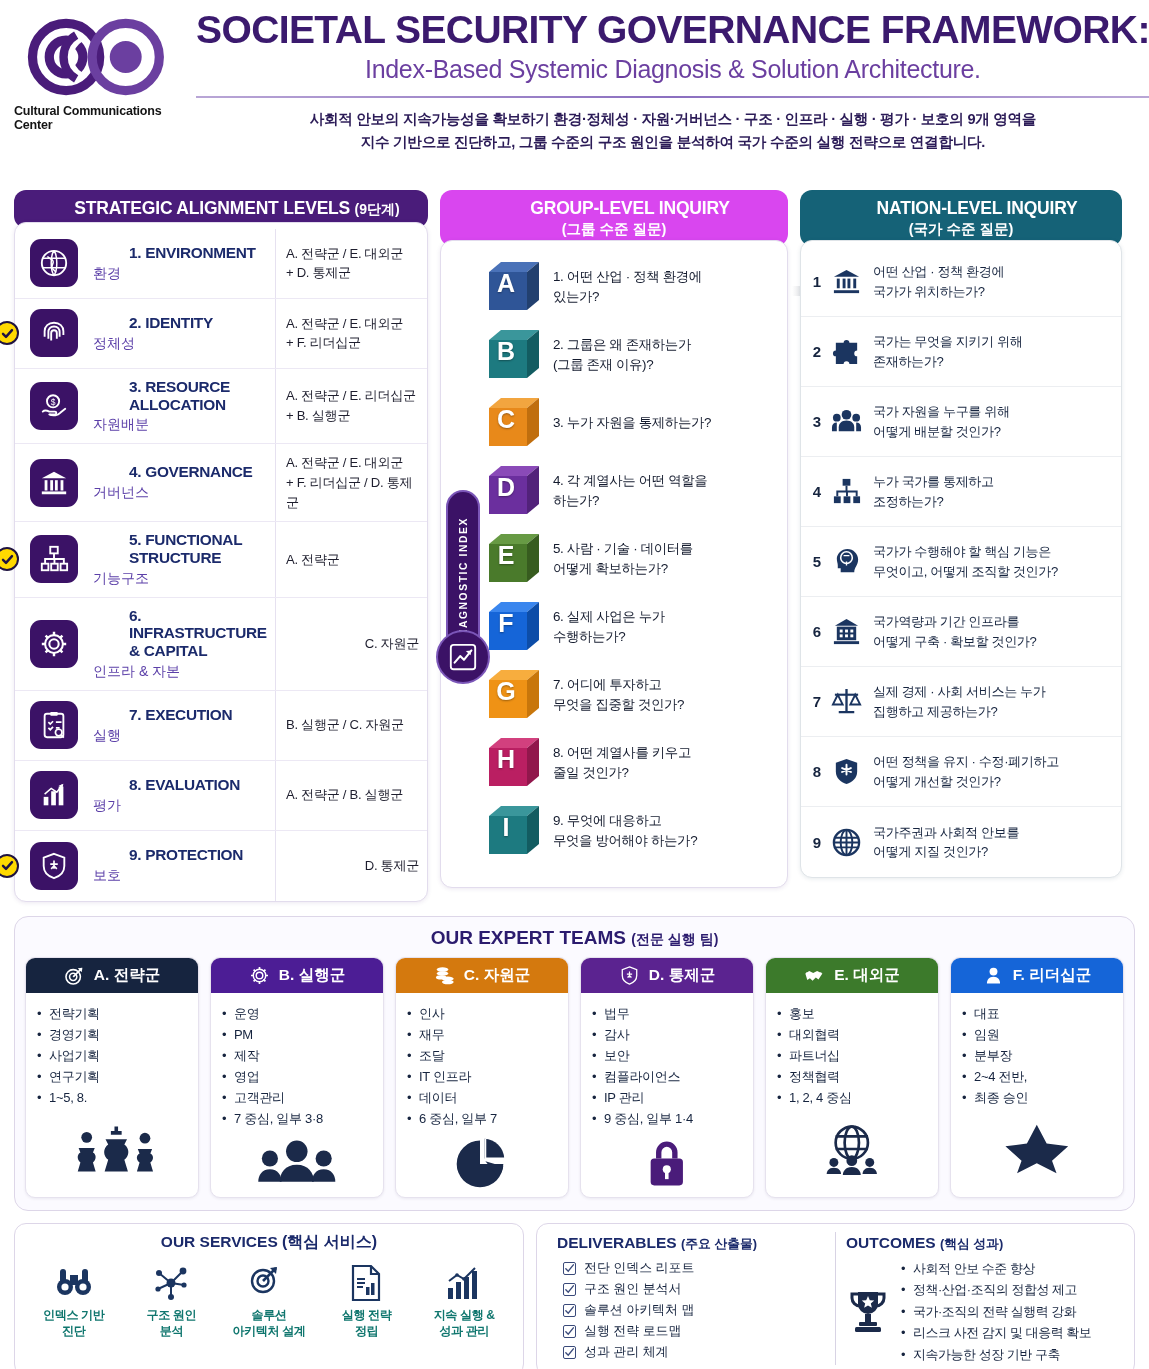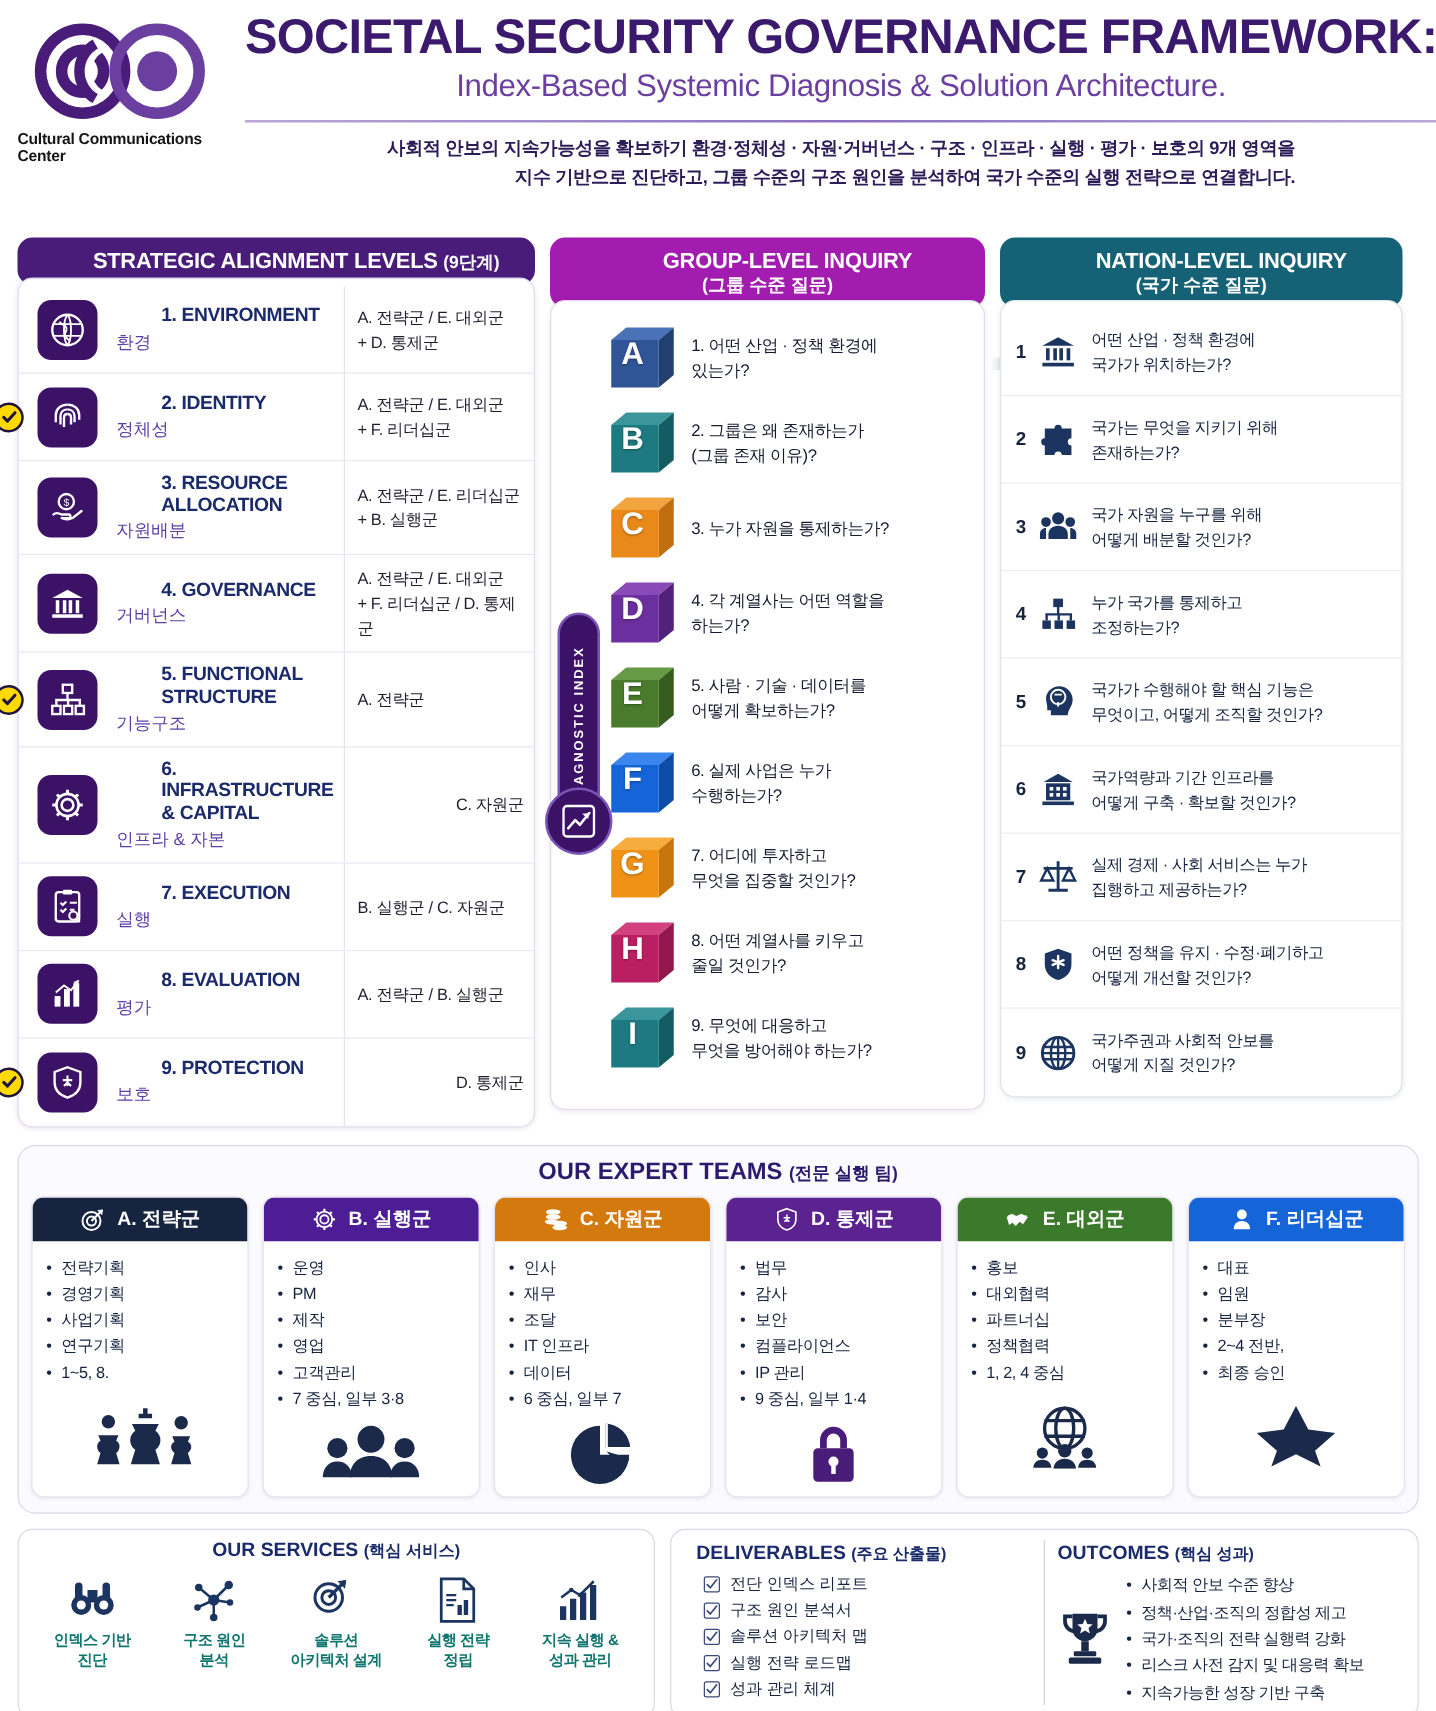--- a/index.html
+++ b/index.html
@@ -17,21 +17,21 @@
   .brand-logo { width:168px; height:78px; }
   .brand-name { font-size:12.5px; font-weight:bold; color:#141414; margin-top:8px; letter-spacing:-0.2px; }
   .header-main { flex:1; padding-left:14px; display:flex; flex-direction:column; align-items:center; }
   .title-main {
     font-size:39px; font-weight:bold; color:#3b1a6e; letter-spacing:-0.6px;
     text-align:center; line-height:1.05; white-space:nowrap;
     transform:scaleX(1.0);
   }
   .title-sub { font-size:25px; color:#6b3fa0; text-align:center; margin-top:4px; letter-spacing:-0.3px; }
   .hr-line { width:100%; height:2px; background:linear-gradient(to right,#b9a6d6,#8b6fc0,#b9a6d6); margin:12px 0 10px 0; }
-  .lede { font-size:14.6px; font-weight:bold; color:#2b1b57; text-align:right; line-height:1.55; letter-spacing:-0.3px;}
+  .lede { font-size:14.6px; font-weight:bold; color:#2b1b57; text-align:center; line-height:1.55; letter-spacing:-0.3px;}
 
   
   .columns { display:flex; padding:0 14px; gap:12px; align-items:flex-start; position:relative; }
   .panel { border-radius:14px; position:relative; }
   .panel-head {
     border-radius:12px; color:#fff; text-align:center; font-weight:bold;
     padding:8px 6px; line-height:1.25;
   }
   .panel-head .en { font-size:17.5px; letter-spacing:-0.2px;margin-left:32px; }
   .panel-head .kr { font-size:14.5px; }
@@ -60,21 +60,21 @@
   .lvl-kr { font-size:14px; color:#5b3fa8; margin-top:3px; }
   .lvl-map {
     width:152px; border-left:1px solid #e6e1f0; padding:9px 8px 9px 10px;
     display:flex; flex-direction:column; justify-content:center;
     font-size:13.1px; color:#1e1e2e; line-height:1.5; letter-spacing:-0.3px;
   }
   .lvl-map.center { align-items:flex-end; }
 
   
   .col-mid { width:348px; position:relative; }
-  .mid-head { background:#a21caf; }
+  .mid-head { background:#d946ef; }
   .mid-body {
     background:#fff; border:1px solid #e2dced; border-radius:12px; margin-top:-6px;
     padding:12px 10px 14px 46px; box-shadow:0 1px 4px rgba(70,30,120,.10);
     min-height:648px;
   }
   .q-row { display:flex; align-items:center; min-height:68px; }
   .cube { width:54px; height:54px; position:relative; flex:0 0 54px; margin-right:12px;}
   .cube svg { width:54px; height:54px; display:block;}
   .cube .letter {
     position:absolute; left:0; top:9px; width:38px; text-align:center;
@@ -129,21 +129,21 @@
   .team-body { padding:10px 8px 6px 10px; min-height:128px; }
   .team-body li { list-style:none; font-size:13px; color:#16243f; line-height:1.62; letter-spacing:-0.3px; position:relative; padding-left:13px;}
   .team-body li:before { content:"•"; position:absolute; left:1px; color:#16243f; }
   .team-art { height:62px; display:flex; align-items:flex-end; justify-content:center; padding-bottom:8px; }
   .team-art svg { height:52px; }
 
   
   .bottom { display:flex; gap:12px; margin:12px 14px 0 14px; }
   .box { border:1px solid #ddd6e8; border-radius:12px; background:#fff; padding:8px 10px 10px 10px; }
   .box-title { text-align:center; font-size:15.5px; font-weight:bold; color:#1b2a6b; margin-bottom:4px;}
-  .box-title .kr { font-size:13px;margin-top:31px; }
+  .box-title .kr { font-size:16px;margin-top:31px; }
   .services { width:510px; }
   .svc-row { display:flex; justify-content:space-around; padding-top:4px;}
   .svc { width:94px; text-align:center; }
   .svc-ico { height:44px; display:flex; align-items:center; justify-content:center; }
   .svc-ico svg { width:40px; height:40px; }
   .svc-label { font-size:12.1px; font-weight:bold; color:#0f766e; line-height:1.35; margin-top:2px; letter-spacing:-0.4px;}
   .dual { flex:1; display:flex; }
   .dual-half { flex:1; padding:0 6px; }
   .dual-half.left-half { border-right:1px solid #d8d3e4; }
   .dual-title { font-size:15.5px; font-weight:bold; color:#1b2a6b; margin:2px 0 5px 4px; }

